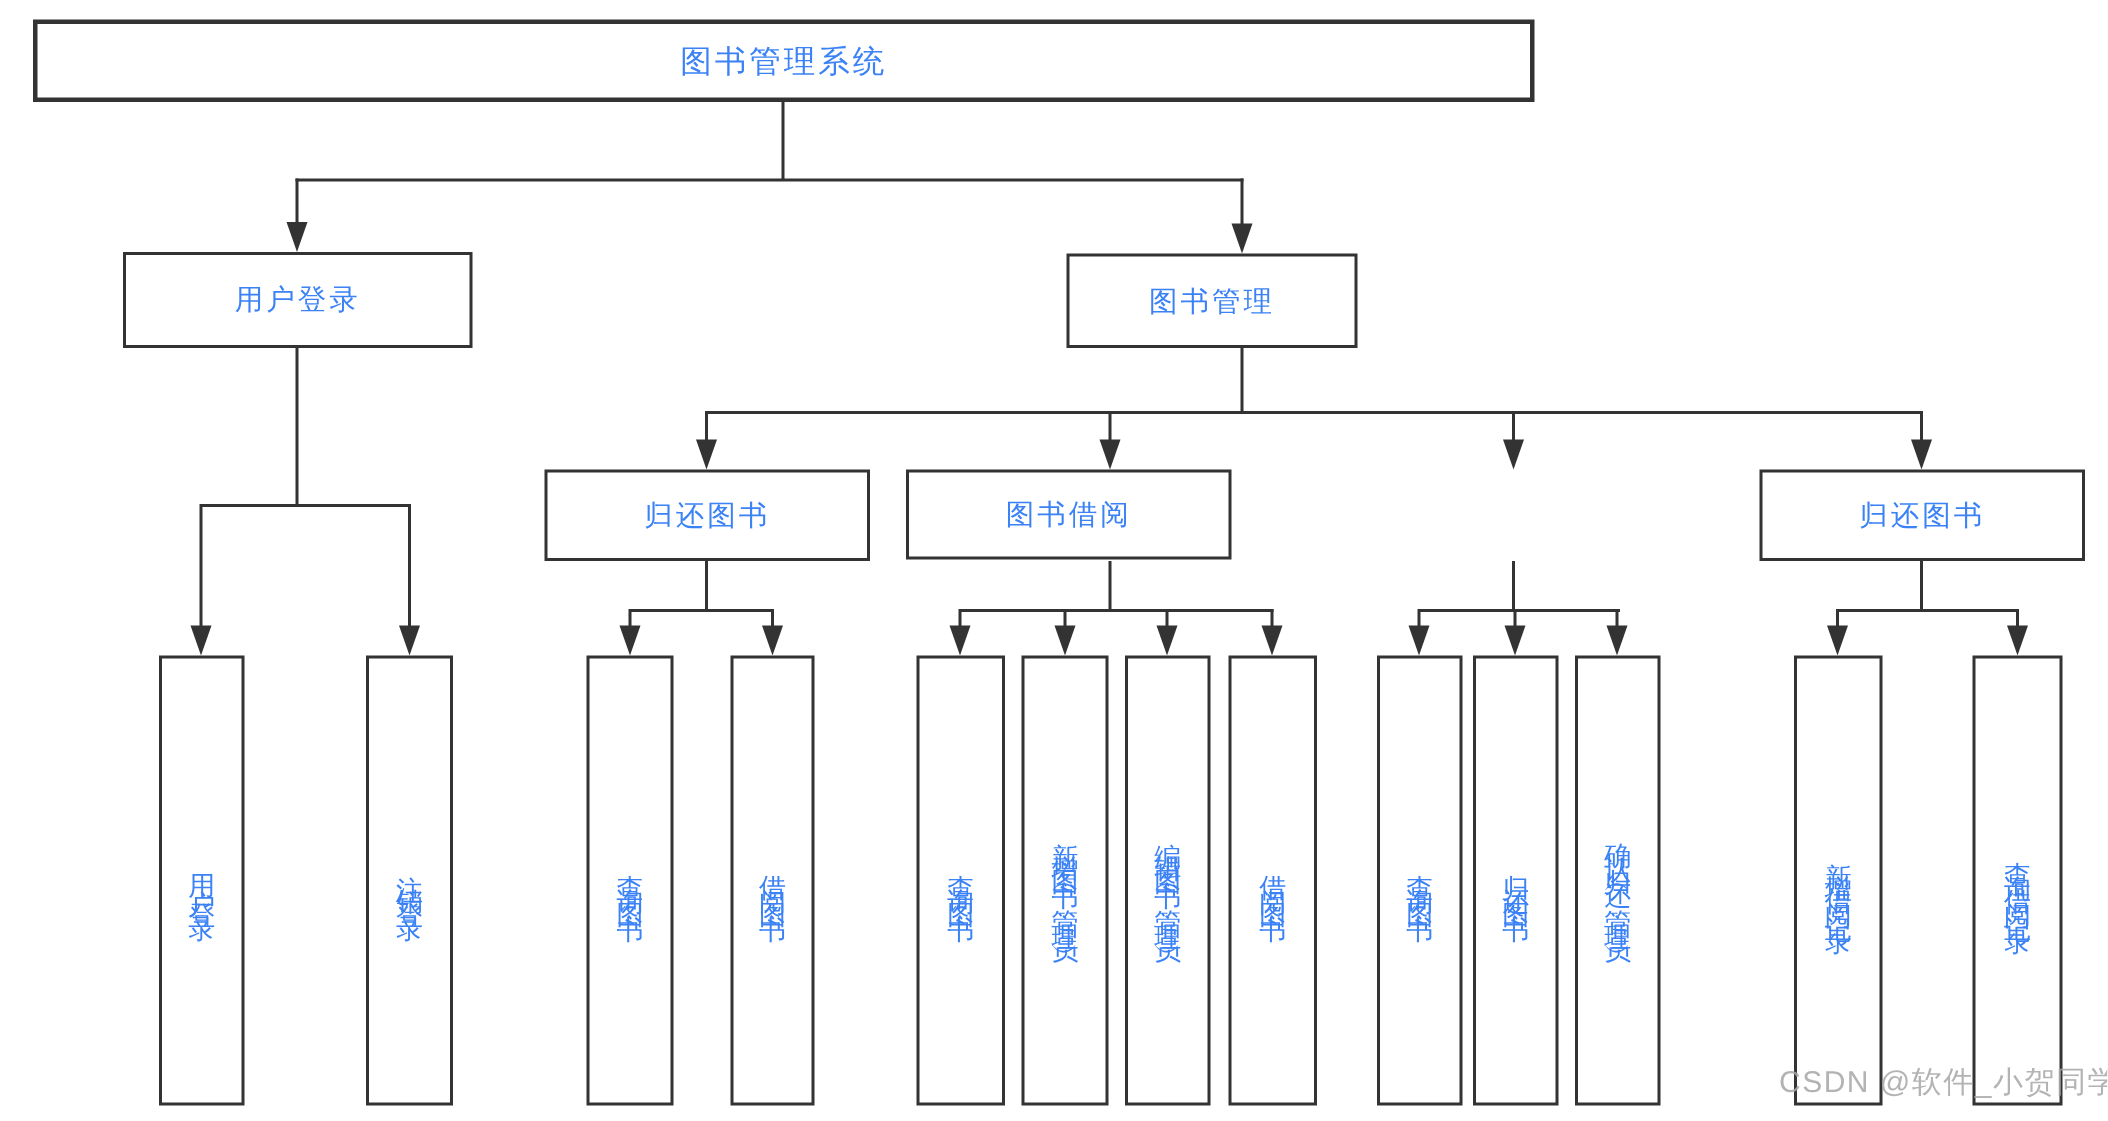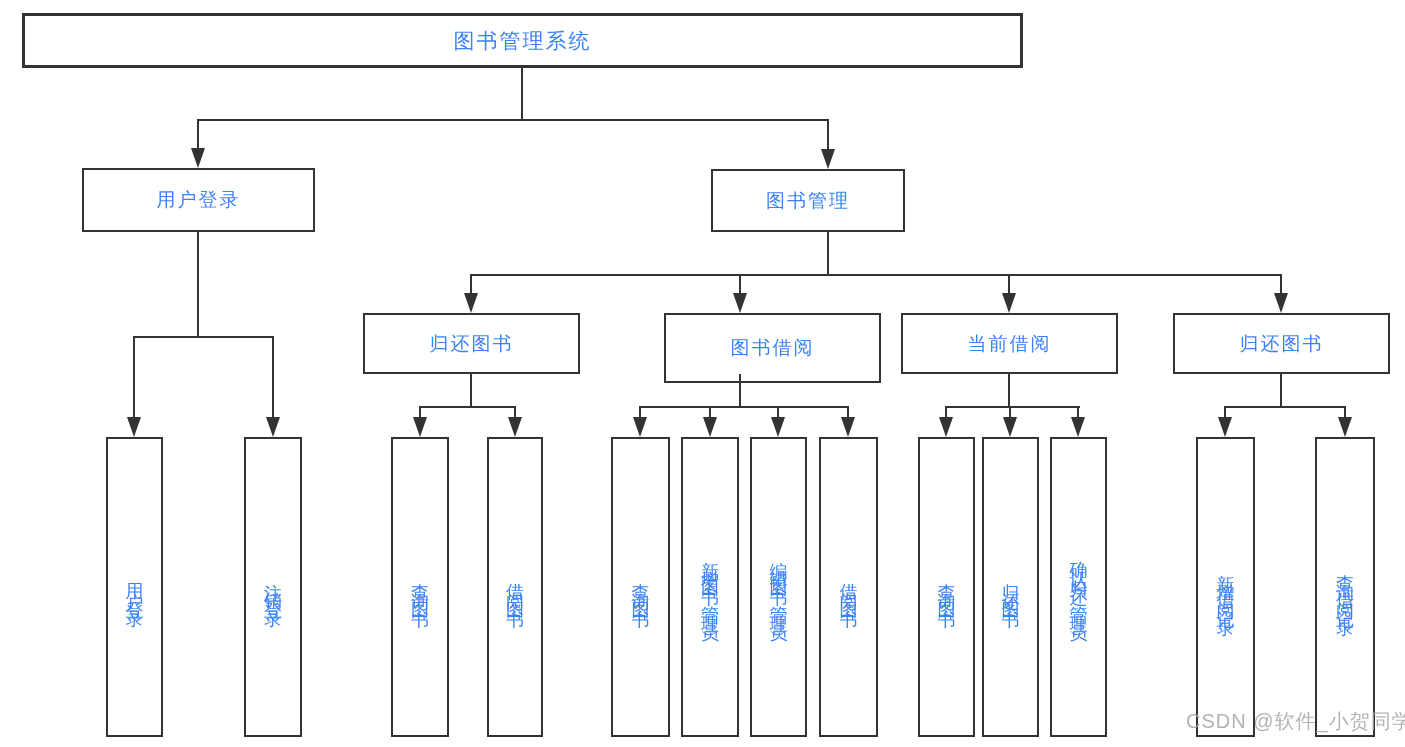--- a/index.html
+++ b/index.html
@@ -77,27 +77,24 @@
   </div>
 
   <div class="box h" style="left:711px;top:169px;width:194px;height:63px">
     <span>图书管理</span>
   </div>
 
   <div class="box h" style="left:363px;top:313px;width:217px;height:61px">
     <span>归还图书</span>
   </div>
 
-  <div class="box h" style="left:664px;top:313px;width:217px;height:70px">
+  <div class="box h" style="left:604px;top:313px;width:217px;height:60px">
     <span>图书借阅</span>
   </div>
 
-  <div class="box h" style="left:901px;top:313px;width:217px;height:61px">
-    <span>当前借阅</span>
-  </div>
 
   <div class="box h" style="left:1173px;top:313px;width:217px;height:61px">
     <span>归还图书</span>
   </div>
 
   <div class="box v" style="left:106px;top:437px;width:57px;height:300px">
     <span>用户登录</span>
   </div>
 
   <div class="box v" style="left:244px;top:437px;width:58px;height:300px">

